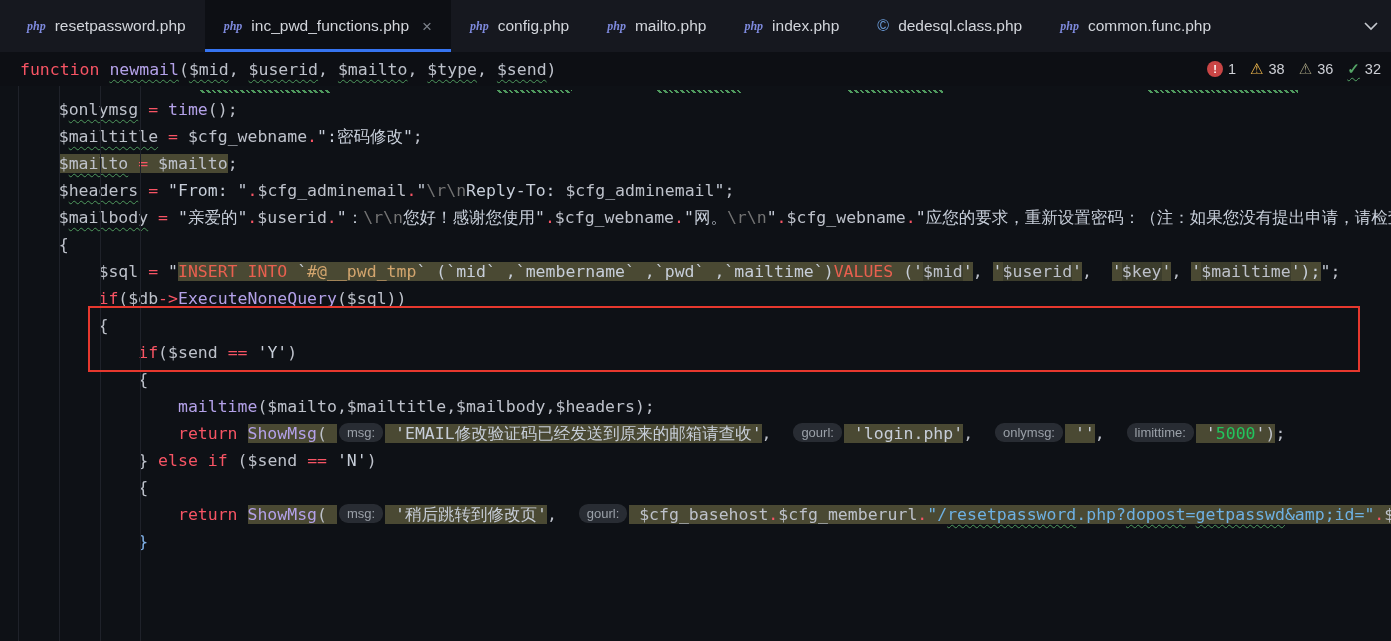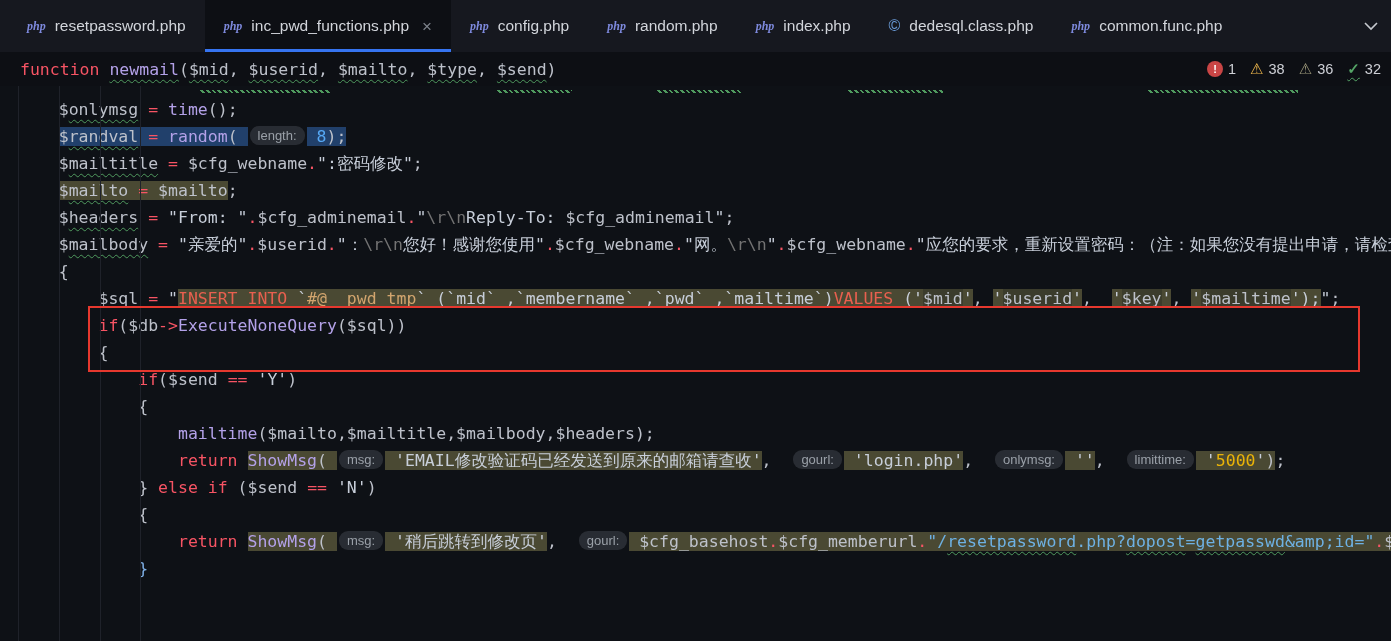--- a/index.html
+++ b/index.html
@@ -33,21 +33,21 @@
            text-decoration:underline wavy #55a567 1px;text-underline-offset:3px;}
   
   .editor{position:absolute;left:0;top:86px;width:100%;height:555px;background:#0e1116;}
   .guide{position:absolute;top:0;bottom:0;width:1px;background:#1f222a;}
   .sliver{position:relative;height:10px;}
   .sliver-sq{position:absolute;top:4px;height:3px;
              background:repeating-linear-gradient(45deg,transparent 0 2px,#4f9a5e 2px 4px);}
   .code-line{height:27px;line-height:27px;padding-left:19px;white-space:pre;
              font:16.5px/27px "DejaVu Sans Mono",monospace;}
   .kw{color:#f75464}.op{color:#f75464}.fn{color:#b3a1e8}.v{color:#bdc1ca}.s{color:#c7ced9}
-  .esc{color:#737373}.num{color:#56a8f5}.url{color:#6eb1e3}.strnum{color:#eab308}
+  .esc{color:#737373}.num{color:#56a8f5}.url{color:#6eb1e3}.strnum{color:#22c55e}
   .sqlkw{color:#e8604f}.sqltbl{color:#d2a56e}.brace{color:#7eaee4}
   .inj{background:#4a4933}.injd{background:#3b3c2c}.occ{background:#4a4933}
   .occg{background:#3e4339}.sel{background:#21406b}
   .sq{text-decoration:underline wavy #4f9a5e 1px;text-underline-offset:4px;text-decoration-skip-ink:none;}
   .pill{display:inline-block;background:rgba(135,142,155,.22);color:#9aa0a8;border-radius:9px;
         padding:0 8px;font:13px/19px "Liberation Sans",sans-serif;vertical-align:2px;margin:0 2px;}
   .errbox{position:absolute;left:88px;top:306px;width:1268px;height:62px;
           border:2px solid #e6382e;z-index:5;}
 </style>
 </head>
@@ -65,21 +65,21 @@
           <span class="php-ic">php</span>
           <span>inc_pwd_functions.php</span>
           <span class="tab-close">×</span>
         </div>
         <div class="tab">
           <span class="php-ic">php</span>
           <span>config.php</span>
         </div>
         <div class="tab">
           <span class="php-ic">php</span>
-          <span>random.php</span>
+          <span>mailto.php</span>
         </div>
         <div class="tab">
           <span class="php-ic">php</span>
           <span>index.php</span>
         </div>
         <div class="tab">
           <span class="cls-ic">©</span>
           <span>dedesql.class.php</span>
         </div>
         <div class="tab">
@@ -123,21 +123,20 @@
     <div class="guide" style="left:140px"></div>
     <div>
         <div class="sliver">
           <div class="sliver-sq" style="left: 200px; width: 130px;"></div>
           <div class="sliver-sq" style="left: 497px; width: 75px;"></div>
           <div class="sliver-sq" style="left: 657px; width: 85px;"></div>
           <div class="sliver-sq" style="left: 848px; width: 95px;"></div>
           <div class="sliver-sq" style="left: 1148px; width: 150px;"></div>
         </div>
         <div class="code-line"><span class="v">    $</span><span class="v sq">onlymsg</span><span class="v"> </span><span class="op">=</span><span class="v"> </span><span class="fn">time</span><span class="v">();</span></div>
-        <div class="code-line"><span class="v">    </span><span class="v sel">$</span><span class="v sq sel">randval</span><span class="v sel"> </span><span class="op sel">=</span><span class="v sel"> </span><span class="fn sel">random</span><span class="v sel">( </span><span class="pill">length:</span><span class="v sel"> </span><span class="num sel">8</span><span class="v sel">);</span></div>
         <div class="code-line"><span class="v">    $</span><span class="v sq">mailtitle</span><span class="v"> </span><span class="op">=</span><span class="v"> </span><span class="v">$cfg_webname</span><span class="op">.</span><span class="s">":密码修改"</span><span class="v">;</span></div>
         <div class="code-line"><span class="v">    </span><span class="v occ">$</span><span class="v occ sq">mailto</span><span class="v occ"> </span><span class="op occ">=</span><span class="v occ"> </span><span class="v occ">$mailto</span><span class="v">;</span></div>
         <div class="code-line"><span class="v">    $</span><span class="v sq">headers</span><span class="v"> </span><span class="op">=</span><span class="v"> </span><span class="s">"From: "</span><span class="op">.</span><span class="v">$cfg_adminemail</span><span class="op">.</span><span class="s">"</span><span class="esc">\r\n</span><span class="s">Reply-To: </span><span class="v">$cfg_adminemail</span><span class="s">"</span><span class="v">;</span></div>
         <div class="code-line"><span class="v">    $</span><span class="v sq">mailbody</span><span class="v"> </span><span class="op">=</span><span class="v"> </span><span class="s">"亲爱的"</span><span class="op">.</span><span class="v">$userid</span><span class="op">.</span><span class="s">"：</span><span class="esc">\r\n</span><span class="s">您好！感谢您使用"</span><span class="op">.</span><span class="v">$cfg_webname</span><span class="op">.</span><span class="s">"网。</span><span class="esc">\r\n</span><span class="s">"</span><span class="op">.</span><span class="v">$cfg_webname</span><span class="op">.</span><span class="s">"应您的要求，重新设置密码：（注：如果您没有提出申请，请检查您</span></div>
         <div class="code-line"><span class="v">    {</span></div>
         <div class="code-line"><span class="v">        $sql </span><span class="op">=</span><span class="v"> </span><span class="s">"</span><span class="sqlkw inj">INSERT INTO </span><span class="s inj">`</span><span class="sqltbl inj">#@__pwd_tmp</span><span class="s inj">` (`mid` ,`membername` ,`pwd` ,`mailtime`)</span><span class="sqlkw inj">VALUES</span><span class="s inj"> ('</span><span class="v injd">$mid</span><span class="s inj">'</span><span class="v">, </span><span class="s inj">'</span><span class="v injd">$userid</span><span class="s inj">'</span><span class="v">,  </span><span class="s inj">'</span><span class="v injd">$key</span><span class="s inj">'</span><span class="v">, </span><span class="s inj">'</span><span class="v injd">$mailtime</span><span class="s inj">');</span><span class="s">"</span><span class="v">;</span></div>
         <div class="code-line"><span class="v">        </span><span class="kw">if</span><span class="v">($db</span><span class="op">-&gt;</span><span class="fn">ExecuteNoneQuery</span><span class="v">($sql))</span></div>
         <div class="code-line"><span class="v">        {</span></div>
         <div class="code-line"><span class="v">            </span><span class="kw">if</span><span class="v">($send </span><span class="op">==</span><span class="v"> </span><span class="s">'Y'</span><span class="v">)</span></div>
         <div class="code-line"><span class="v">            {</span></div>

